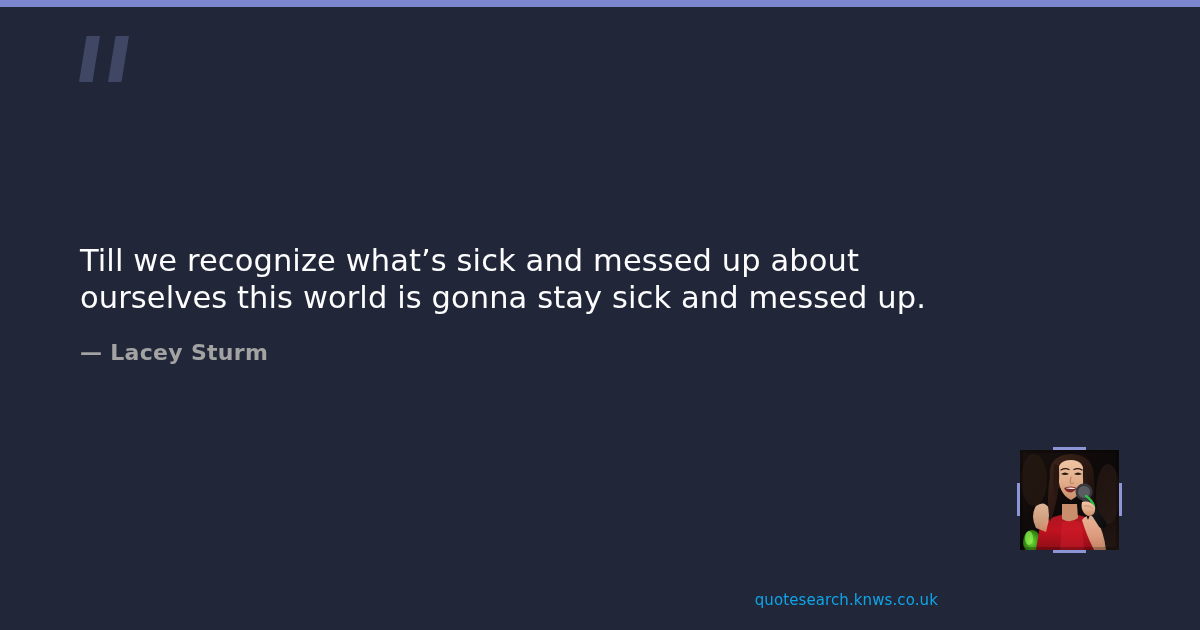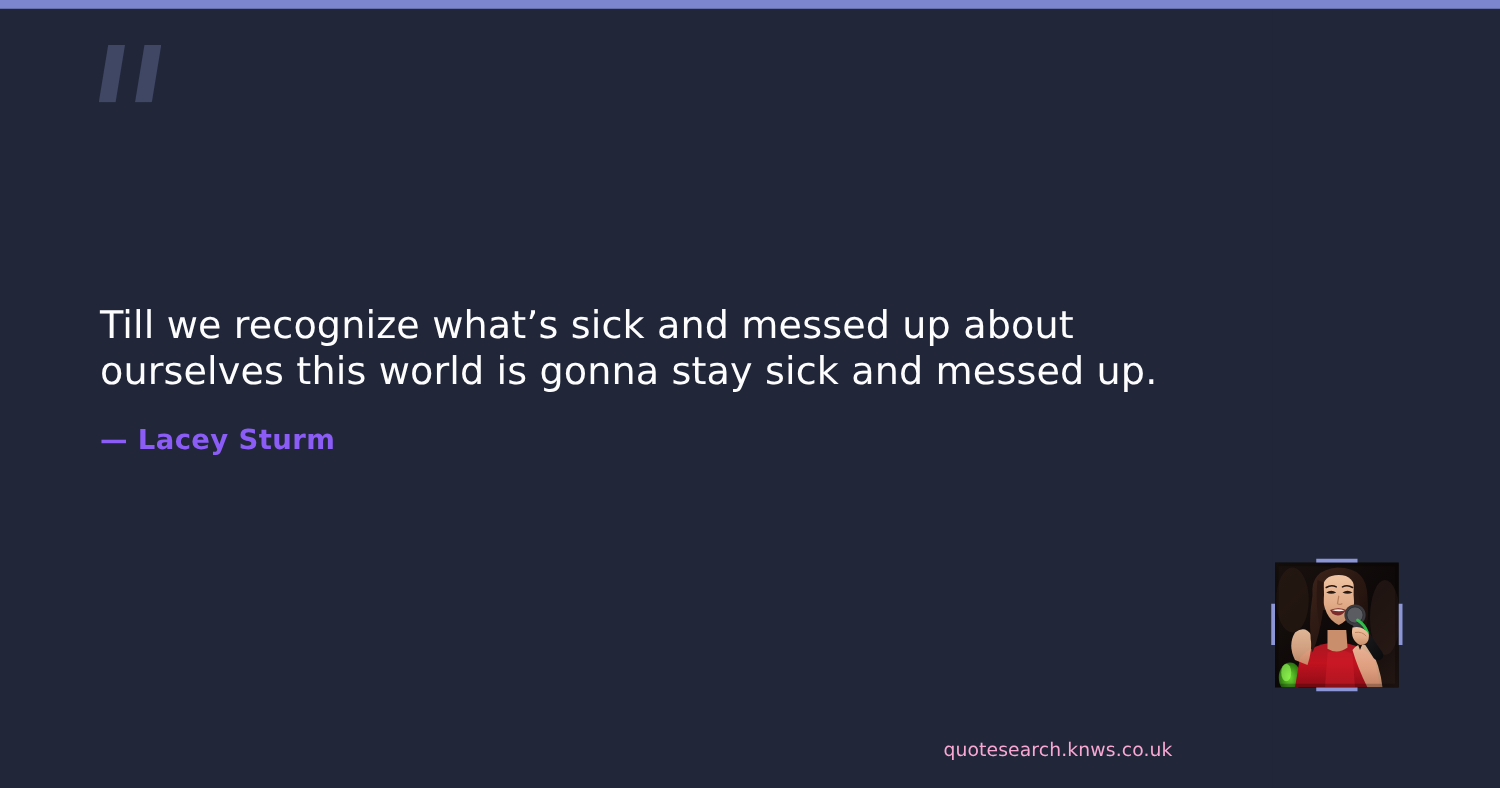--- a/index.html
+++ b/index.html
@@ -64,21 +64,21 @@
     font-weight: 400;
     letter-spacing: 0.1px;
     white-space: pre-wrap;
   }
 
   
   .attribution {
     position: absolute;
     left: 80px;
     top: 340px;
-    color: #8b5cf6;
+    color: #a3a3a3;
     font-size: 22px;
     line-height: 26px;
     font-weight: 700;
     letter-spacing: 0.3px;
     white-space: pre;
   }
 
   
   .thumb-wrap {
     position: absolute;
@@ -114,21 +114,21 @@
   }
   .handle.h-right {
     left: 99px; top: 33px; width: 3px; height: 33px;
   }
 
   
   .footer-url {
     position: absolute;
     right: 80px;
     top: 590px;
-    color: #f9a8d4;
+    color: #0ea5e9;
     font-size: 15px;
     line-height: 20px;
     letter-spacing: 0.1px;
     white-space: pre;
     text-align: right;
   }
 </style>
 </head>
 <body>
 

